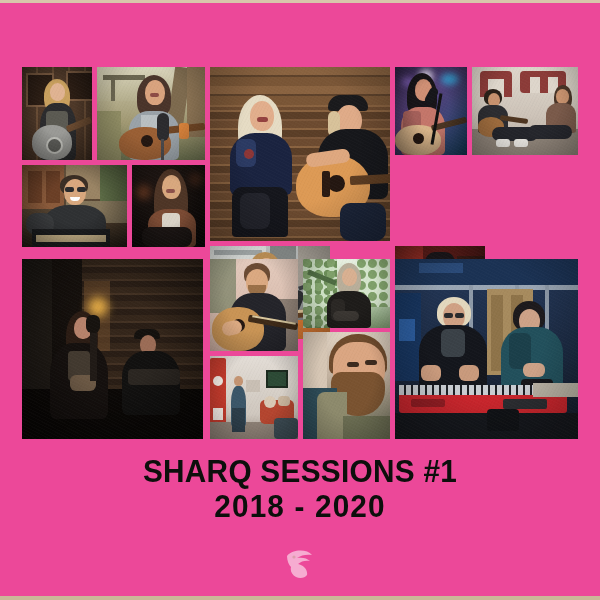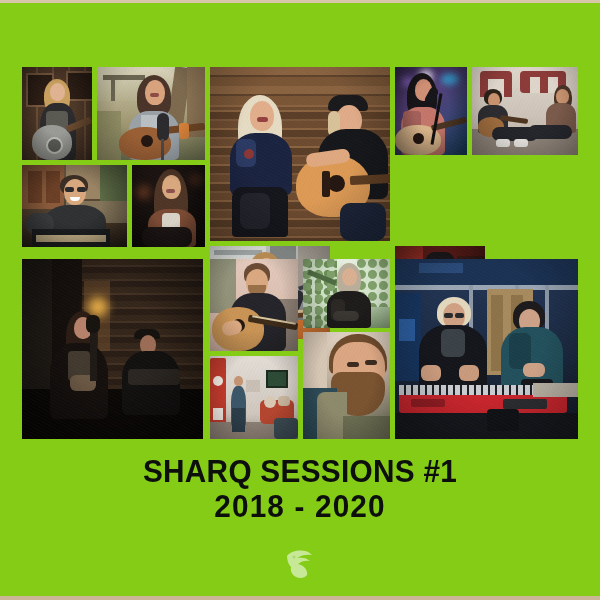--- a/index.html
+++ b/index.html
@@ -11,21 +11,21 @@
   body {
     width: 600px;
     height: 600px;
     overflow: hidden;
     font-family: "Liberation Sans", sans-serif;
   }
   .poster {
     position: relative;
     width: 600px;
     height: 600px;
-    background: #84cc16;
+    background: #ec4899;
     box-sizing: border-box;
     border-top: 3px solid #d8c6ab;
     border-bottom: 4px solid #cbb798;
     overflow: hidden;
   }
 
   
   .collage {
     position: absolute;
     left: 22px;

